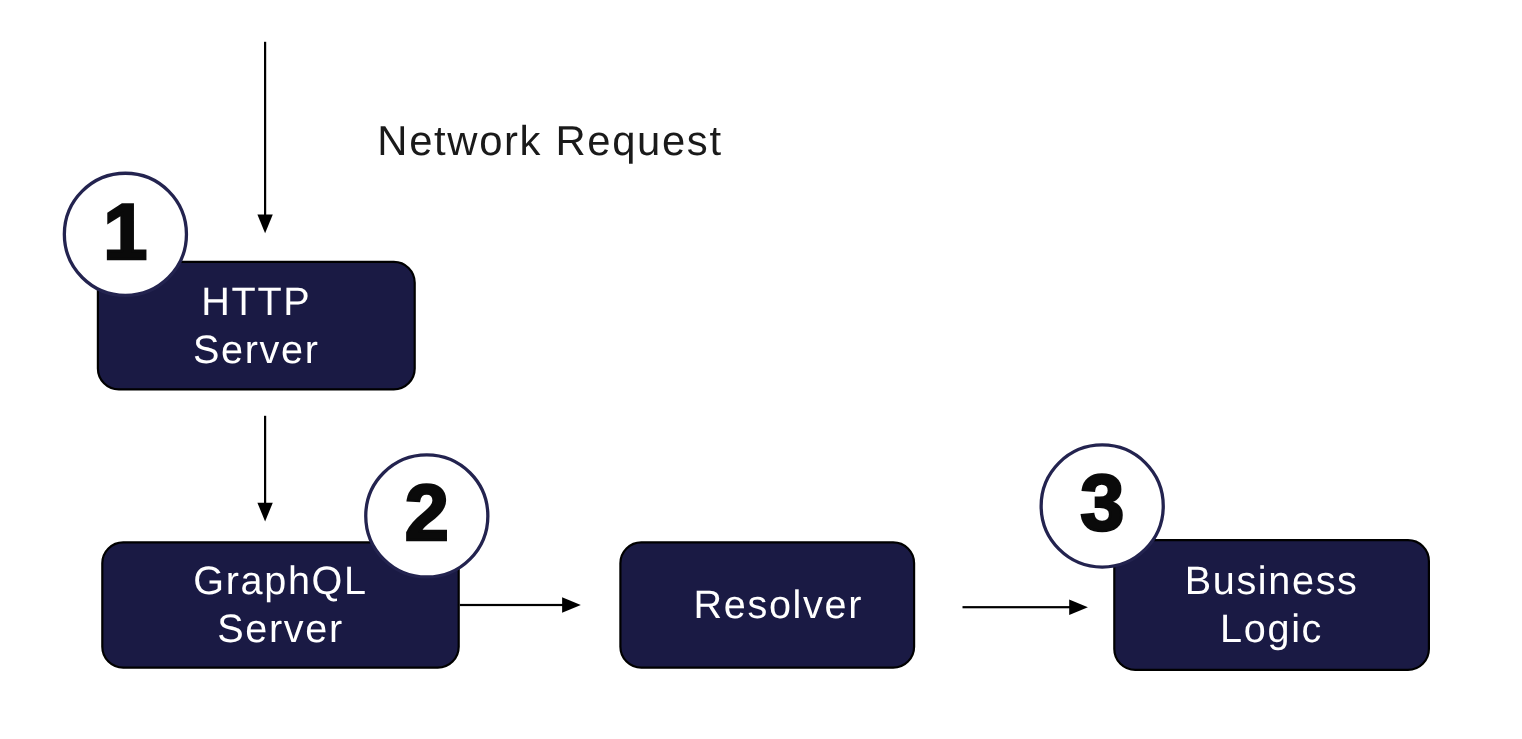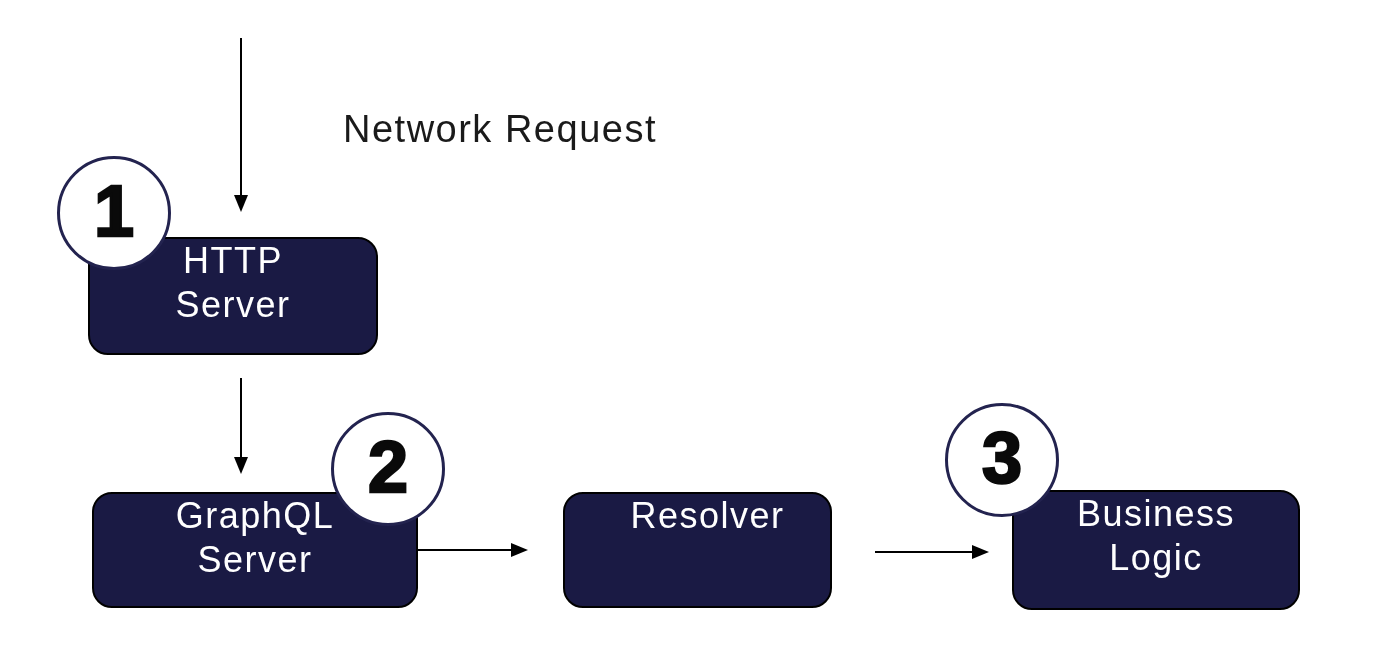--- a/index.html
+++ b/index.html
@@ -13,21 +13,21 @@
   }
 
   
   .node-box {
     position: absolute;
     background: var(--box-fill, #1a1a44);
     border: 2px solid var(--box-border, #000000);
     border-radius: 20px;
     box-sizing: border-box;
     display: flex;
-    align-items: flex-start;
+    align-items: center;
     justify-content: center;
     z-index: 1;
   }
   .node-label {
     color: var(--box-text, #ffffff);
     font-size: 36px;
     line-height: 44px;
     font-weight: 400;
     letter-spacing: 1.5px;
     text-align: center;

